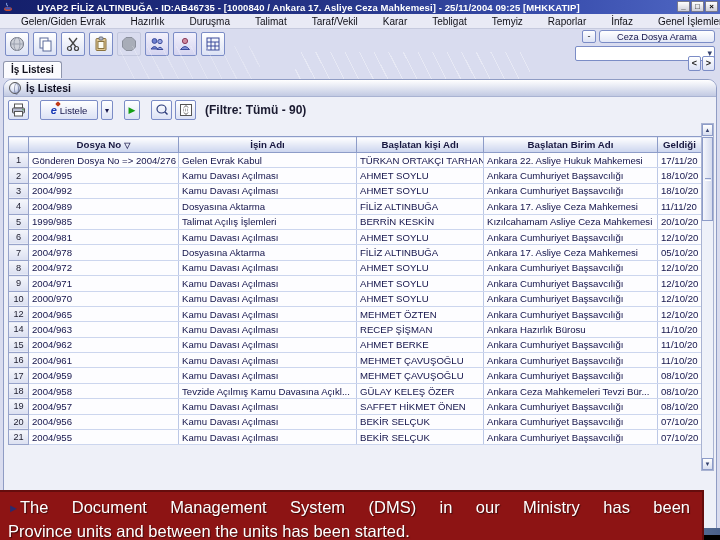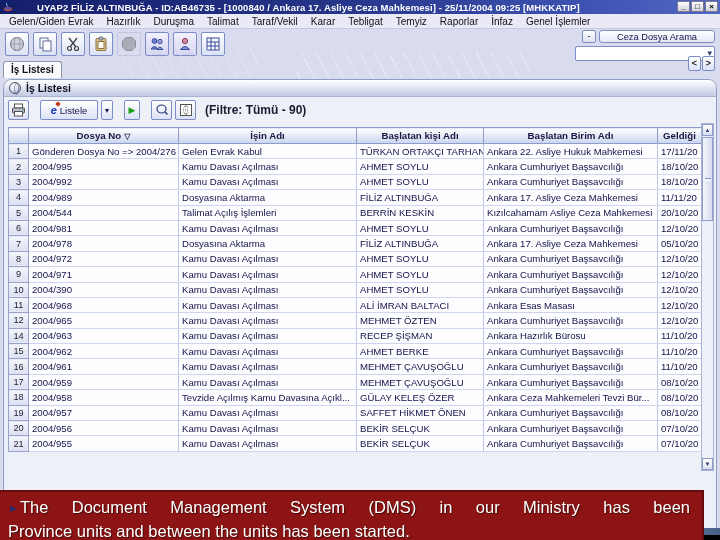--- a/index.html
+++ b/index.html
@@ -21,21 +21,21 @@
   .titlebar .ttl { overflow:hidden; text-overflow:clip; letter-spacing:.1px;padding-left:20px; }
   .appicon { width:10px; height:10px; margin-right:4px; flex:0 0 auto; }
   .wincontrols { position:absolute; right:2px; top:1px; display:flex; gap:1px; }
   .winbtn { width:13px; height:11px; font-size:8px; line-height:9px; text-align:center;
     color:#000; background:linear-gradient(#fefefe,#cfcfda); border:1px solid #7a7a8a;
     border-radius:1px; font-weight:bold; }
 
   
   .menubar { height:15px; background:#e9eaf5; border-bottom:1px solid #c6cade;
     display:flex; align-items:center; gap:13px; padding:0 9px; font-size:10px; color:#101018; }
-  .menu-item { white-space:nowrap; }
+  .menu-item { white-space:nowrap;margin-left:12px; }
 
   
   .toolbar { position:relative; height:30px; display:flex; align-items:center; gap:4px; padding:2px 5px; }
   .tbtn { width:24px; height:24px; border:1px solid #7b8cc6; border-radius:2px;
     background:linear-gradient(#ffffff,#dce2f5); display:flex; align-items:center; justify-content:center; }
   .tbtn.disabled { border-color:#c3c8de; background:#d9dcef; }
   .tbtn.lav { background:linear-gradient(#f3f1fc,#d4d4f0); }
 
   
   .searchbox { position:absolute; right:5px; top:30px; width:140px; }
@@ -78,21 +78,21 @@
   .listele { width:58px; gap:3px; font-size:9.5px; }
   .e-glyph { color:#1637b4; font-weight:bold; font-style:italic; font-size:11px; position:relative; }
   .e-glyph::after { content:""; position:absolute; right:-3px; top:-2px; width:4px; height:4px;
     background:#c23a18; border-radius:1px; transform:rotate(45deg); }
   .drop { width:12px; font-size:8px; }
   .runbtn { width:16px; }
   .run-glyph { color:#15a015; font-size:9px; }
   .filter-text { margin-left:6px; font-size:12px; font-weight:bold; color:#1a1a30; white-space:nowrap; }
 
   
-  .table-wrap { position:absolute; left:4px; top:47px; width:612px; }
+  .table-wrap { position:absolute; left:4px; top:56px; width:612px; }
   table { border-collapse:collapse; table-layout:fixed; width:693px; }
   col.c0{width:20px;} col.c1{width:150px;} col.c2{width:178px;}
   col.c3{width:127px;} col.c4{width:174px;} col.c5{width:44px;}
   th { height:16px; background:linear-gradient(#ffffff,#cbd4ee); border:1px solid #8d9cc8;
     font-size:9.7px; font-weight:bold; color:#181840; text-align:center; white-space:nowrap;
     overflow:hidden; padding:0 2px; }
   td { height:15.4px; font-size:9.6px; color:#13134a; background:#fdfdff;
     border-right:1px solid #bcc8e6; border-bottom:1px solid #ccd6ee; padding:0 3px;
     white-space:nowrap; overflow:hidden; }
   td.num { background:linear-gradient(#f5f6fb,#dbe0f1); border:1px solid #97a3ca;
@@ -333,21 +333,21 @@
               <tr>
                 <td class="num">4</td>
                 <td>2004/989</td>
                 <td>Dosyasına Aktarma</td>
                 <td>FİLİZ ALTINBUĞA</td>
                 <td>Ankara 17. Asliye Ceza Mahkemesi</td>
                 <td>11/11/20</td>
               </tr>
               <tr>
                 <td class="num">5</td>
-                <td>2004/544</td>
+                <td>1999/985</td>
                 <td>Talimat Açılış İşlemleri</td>
                 <td>BERRİN KESKİN</td>
                 <td>Kızılcahamam Asliye Ceza Mahkemesi</td>
                 <td>20/10/20</td>
               </tr>
               <tr>
                 <td class="num">6</td>
                 <td>2004/981</td>
                 <td>Kamu Davası Açılması</td>
                 <td>AHMET SOYLU</td>
@@ -373,32 +373,24 @@
               <tr>
                 <td class="num">9</td>
                 <td>2004/971</td>
                 <td>Kamu Davası Açılması</td>
                 <td>AHMET SOYLU</td>
                 <td>Ankara Cumhuriyet Başsavcılığı</td>
                 <td>12/10/20</td>
               </tr>
               <tr>
                 <td class="num">10</td>
-                <td>2004/390</td>
-                <td>Kamu Davası Açılması</td>
-                <td>AHMET SOYLU</td>
-                <td>Ankara Cumhuriyet Başsavcılığı</td>
-                <td>12/10/20</td>
-              </tr>
-              <tr>
-                <td class="num">11</td>
-                <td>2004/968</td>
-                <td>Kamu Davası Açılması</td>
-                <td>ALİ İMRAN BALTACI</td>
-                <td>Ankara Esas Masası</td>
+                <td>2000/970</td>
+                <td>Kamu Davası Açılması</td>
+                <td>AHMET SOYLU</td>
+                <td>Ankara Cumhuriyet Başsavcılığı</td>
                 <td>12/10/20</td>
               </tr>
               <tr>
                 <td class="num">12</td>
                 <td>2004/965</td>
                 <td>Kamu Davası Açılması</td>
                 <td>MEHMET ÖZTEN</td>
                 <td>Ankara Cumhuriyet Başsavcılığı</td>
                 <td>12/10/20</td>
               </tr>

